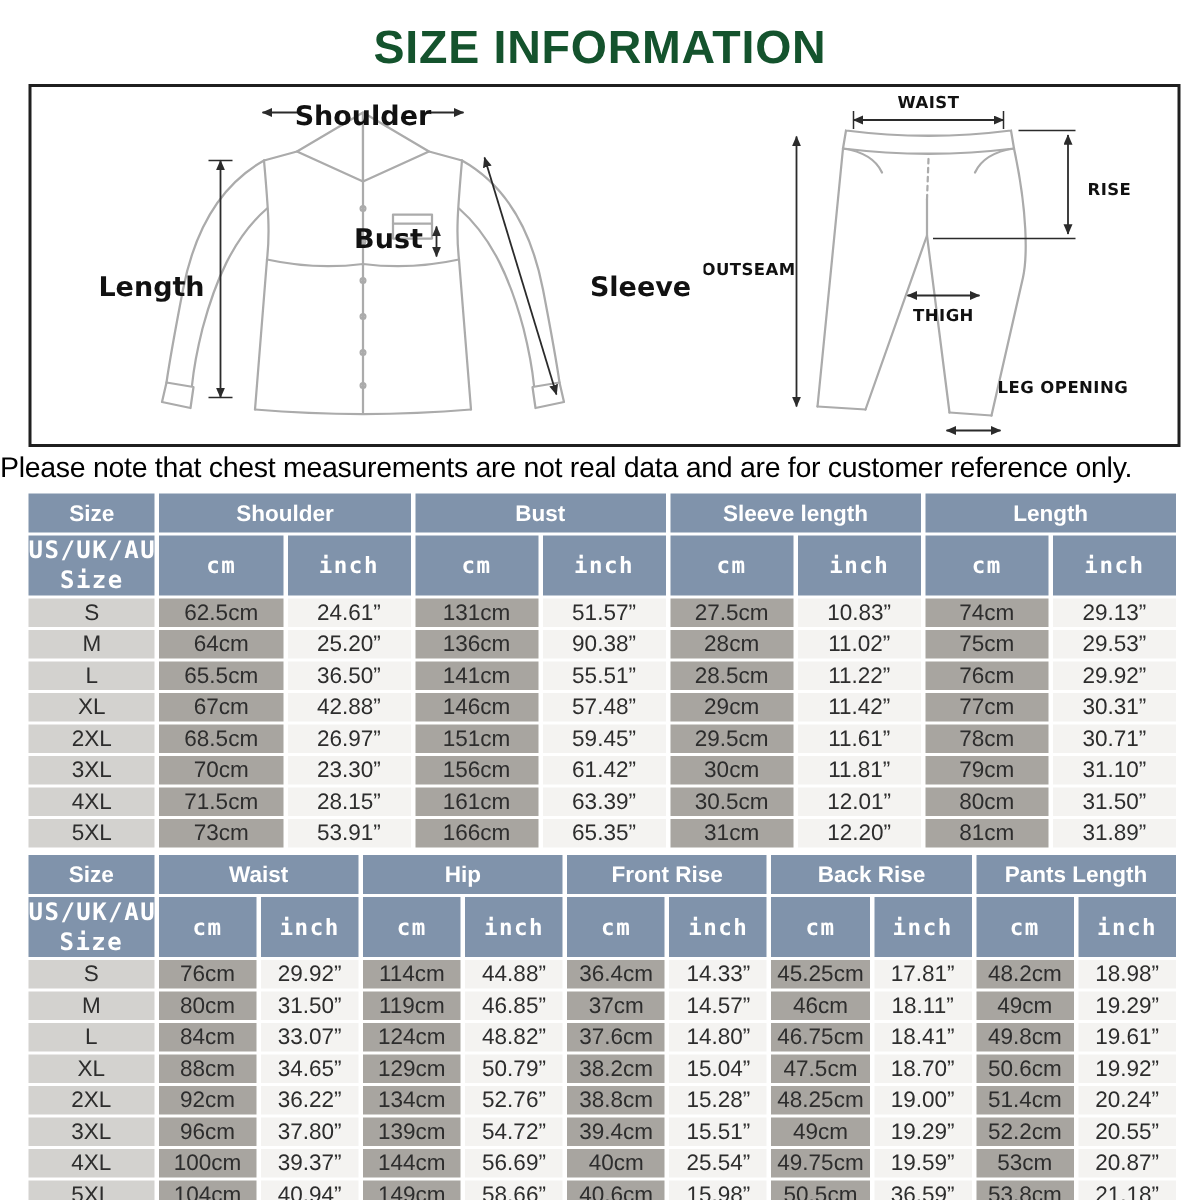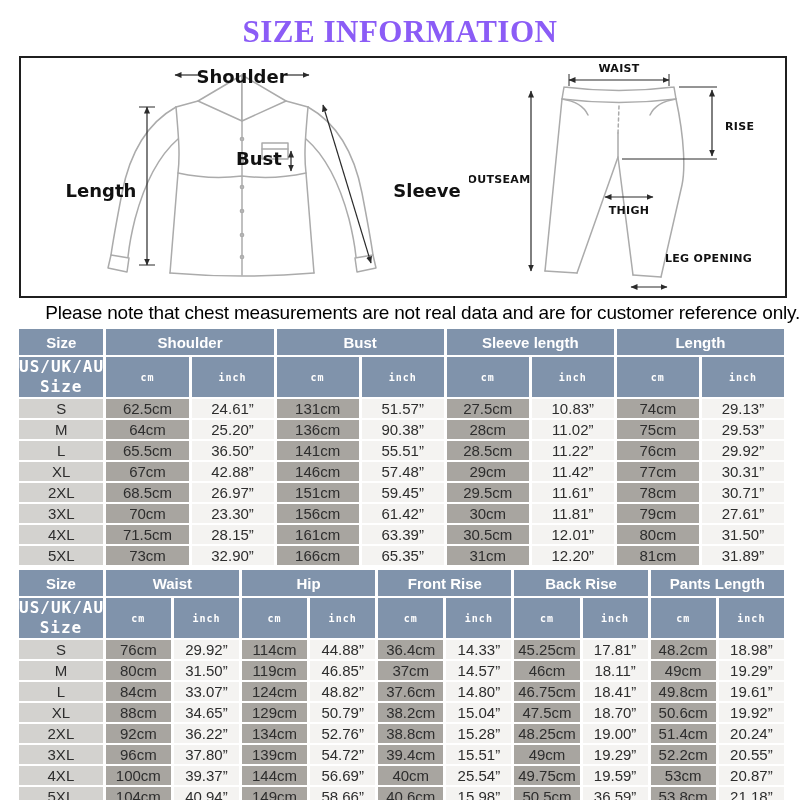--- a/index.html
+++ b/index.html
@@ -1,53 +1,53 @@
 <!DOCTYPE html>
 <html><head>
 <meta charset="utf-8">
 <style>
   html,body{margin:0;padding:0;background:#fff;}
   body{width:800px;height:800px;overflow:hidden;font-family:"Liberation Sans",sans-serif;position:relative;}
 
   .page-title{
     margin:14px 0 6px 0;text-align:center;font-size:31px;font-weight:700;
-    color:#8b5cf6;letter-spacing:0.5px;font-family:Liberation Serif, serif;
+    color:#14532d;letter-spacing:0.5px;font-family:Liberation Sans, sans-serif;
   }
 
   .diagram-panel{
     position:relative;margin:0 13px 0 19px;height:238px;
     border:2px solid #1f1f1f;background:#fff;
   }
   .diagram-panel svg{position:absolute;top:3px;}
   #shirt-svg{left:8px;}
   #pants-svg{left:448px;}
 
   .garment{fill:none;stroke:#ababab;stroke-width:1.5;stroke-linejoin:round;stroke-linecap:round;}
   .garment-fill{fill:#fff;stroke:#ababab;stroke-width:1.5;stroke-linejoin:round;}
   .arrow{fill:none;stroke:#2b2b2b;stroke-width:1.2;}
   .tick{fill:none;stroke:#2b2b2b;stroke-width:1;}
   .dash{stroke-dasharray:3,3;}
   .shirt-label{font-family:"DejaVu Sans",sans-serif;font-weight:700;font-size:18px;fill:#111;}
   .pants-label{font-family:"DejaVu Sans",sans-serif;font-weight:700;font-size:11px;fill:#111;letter-spacing:0.3px;}
 
   .note-line{
-    margin:4px 0 3px 0;text-align:right;font-size:19px;color:#000;
+    margin:4px 0 3px 0;text-align:left;font-size:19px;color:#000;
     letter-spacing:-0.2px;white-space:nowrap;font-family:"Liberation Sans",sans-serif;
   }
 
   .tables-wrap{margin:0 13px 0 16px;}
   table.size-table{
     width:100%;table-layout:fixed;border-collapse:separate;border-spacing:3px 2px;
     margin-bottom:1px;
   }
   table.size-table th,table.size-table td{padding:0;text-align:center;overflow:hidden;}
   th.h1{background:#8093ab;color:#fff;font-size:15px;font-weight:700;height:26px;
         font-family:"Liberation Sans",sans-serif;}
   th.h2{background:#8093ab;color:#fff;height:33px;font-family:"DejaVu Sans Mono",monospace;
-        font-weight:700;font-size:10px;letter-spacing:1px;}
+        font-weight:700;font-size:15px;letter-spacing:1px;}
   th.h2.h-sub{font-size:16px;line-height:1.25;white-space:pre-line;letter-spacing:1px;}
   td{height:19px;font-size:15px;color:#2d2d2d;font-family:"Liberation Sans",sans-serif;}
   td.c-size{background:#d3d2cf;}
   td.c-cm{background:#a8a5a0;}
   td.c-inch{background:#f4f3f1;}
 </style>
 </head>
 <body>
 
 <div class="page-title">SIZE INFORMATION</div>
@@ -223,37 +223,37 @@
         </tr>
         <tr>
           <td class="c-size">3XL</td>
           <td class="c-cm">70cm</td>
           <td class="c-inch">23.30”</td>
           <td class="c-cm">156cm</td>
           <td class="c-inch">61.42”</td>
           <td class="c-cm">30cm</td>
           <td class="c-inch">11.81”</td>
           <td class="c-cm">79cm</td>
-          <td class="c-inch">27.61”</td>
+          <td class="c-inch">31.10”</td>
         </tr>
         <tr>
           <td class="c-size">4XL</td>
           <td class="c-cm">71.5cm</td>
           <td class="c-inch">28.15”</td>
           <td class="c-cm">161cm</td>
           <td class="c-inch">63.39”</td>
           <td class="c-cm">30.5cm</td>
           <td class="c-inch">12.01”</td>
           <td class="c-cm">80cm</td>
           <td class="c-inch">31.50”</td>
         </tr>
         <tr>
           <td class="c-size">5XL</td>
           <td class="c-cm">73cm</td>
-          <td class="c-inch">32.90”</td>
+          <td class="c-inch">53.91”</td>
           <td class="c-cm">166cm</td>
           <td class="c-inch">65.35”</td>
           <td class="c-cm">31cm</td>
           <td class="c-inch">12.20”</td>
           <td class="c-cm">81cm</td>
           <td class="c-inch">31.89”</td>
         </tr>
       </tbody>
   </table>
 

